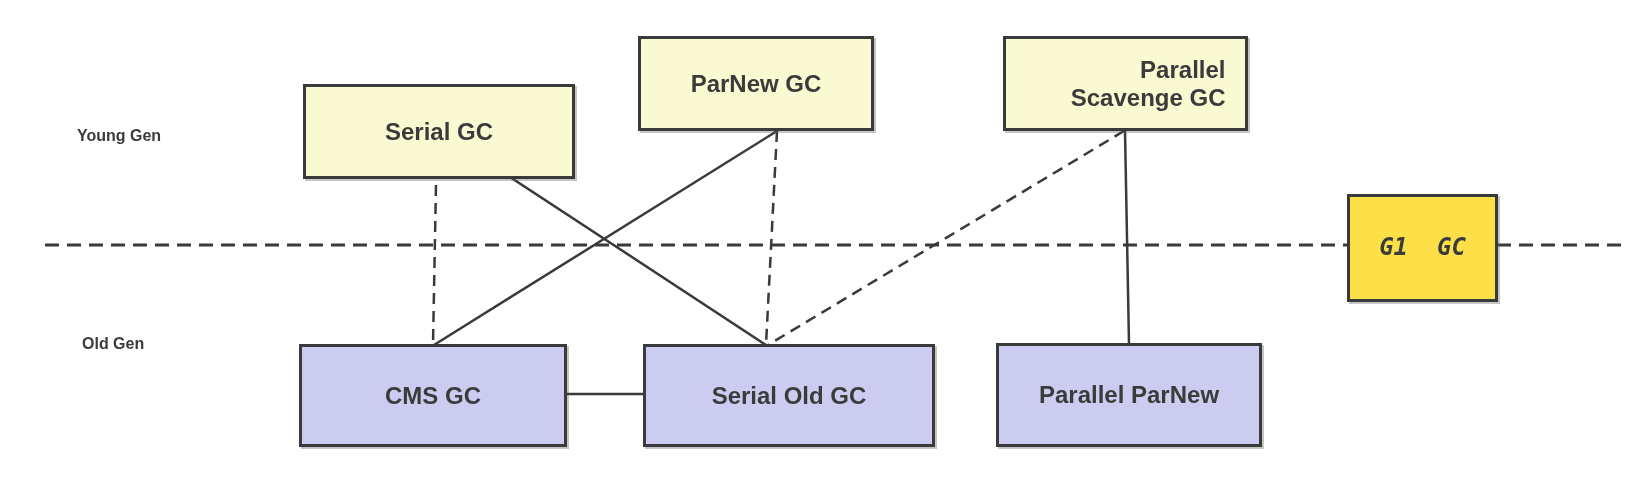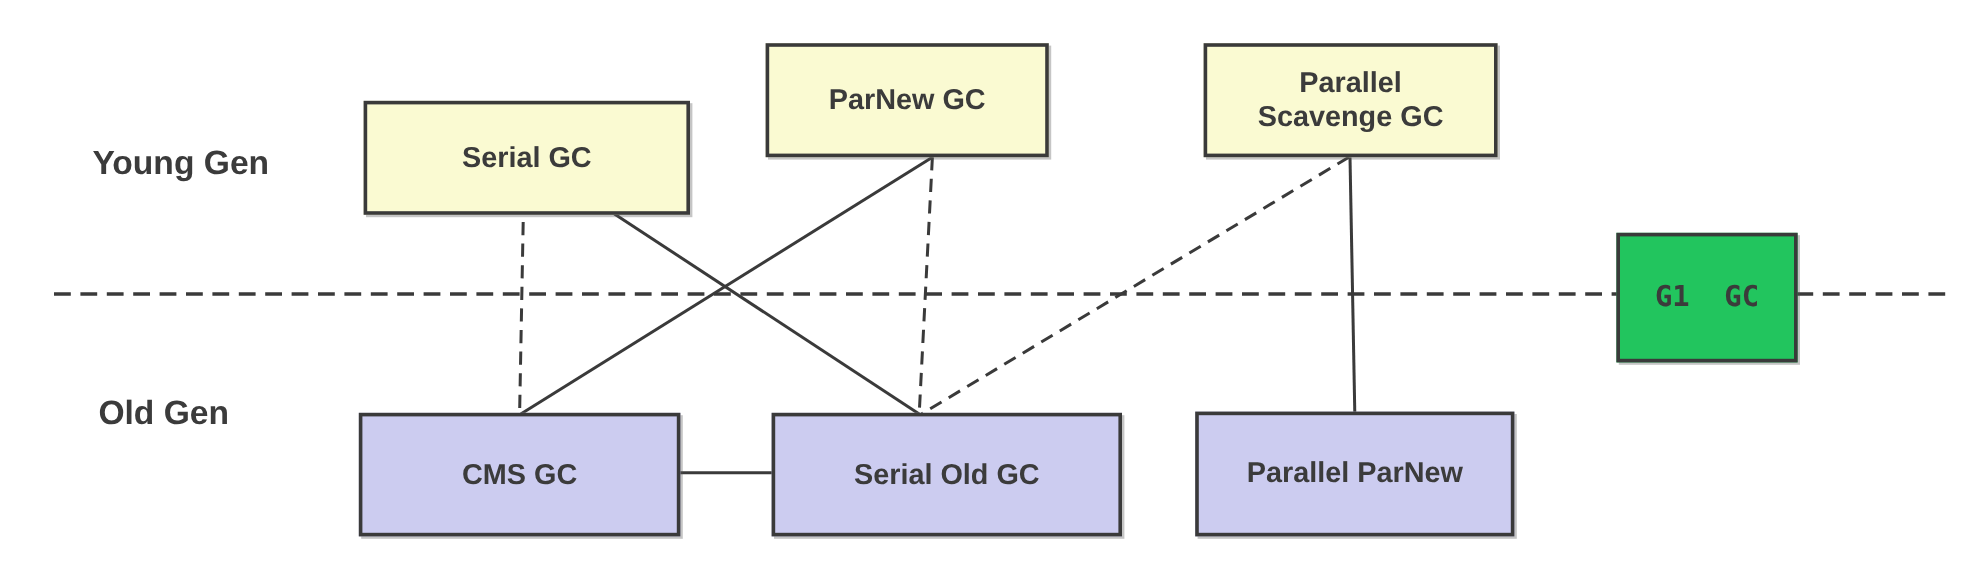--- a/index.html
+++ b/index.html
@@ -32,40 +32,41 @@
     border: 3px solid #3a3a3a;
     box-shadow: 2px 2px 0 rgba(90,90,90,0.35);
     font-weight: bold;
     font-size: 24px;
     line-height: 1.15;
     color: #3b3b3b;
   }
   .node-young { background: #fafad2; }
   .node-old   { background: #ccccf0; }
   .node-g1 {
-    background: #22c55e;
+    background: #fde047;
     font-family: "DejaVu Sans Mono", monospace;
     white-space: pre;
+    font-style: italic;
   }
   .node-label { display: inline-block; }
-  .node-label--wrap { max-width: 200px; }
+  .node-label--wrap { max-width: 200px; text-align: right; }
 
   #node-serial-gc            { left: 303px;  top: 36px;  width: 272px; height: 95px; margin-top: 48px; }
   #node-parnew-gc            { left: 638px;  top: 36px;  width: 236px; height: 95px; }
   #node-parallel-scavenge-gc { left: 1003px; top: 36px;  width: 245px; height: 95px; }
   #node-cms-gc               { left: 299px;  top: 344px; width: 268px; height: 103px; }
   #node-serial-old-gc        { left: 643px;  top: 344px; width: 292px; height: 103px; }
   #node-parallel-old-gc      { left: 996px;  top: 343px; width: 266px; height: 104px; }
   #node-g1-gc                { left: 1347px; top: 194px; width: 151px; height: 108px; }
 
   .row-label {
     position: absolute;
     z-index: 2;
     font-weight: bold;
-    font-size: 28px;
+    font-size: 16px;
     line-height: 28px;
     color: #3b3b3b;
   }
   #row-label-young { left: 77px; top: 122px; }
   #row-label-old   { left: 82px; top: 330px; }
 </style>
 </head>
 <body>
 
 <div class="canvas">

